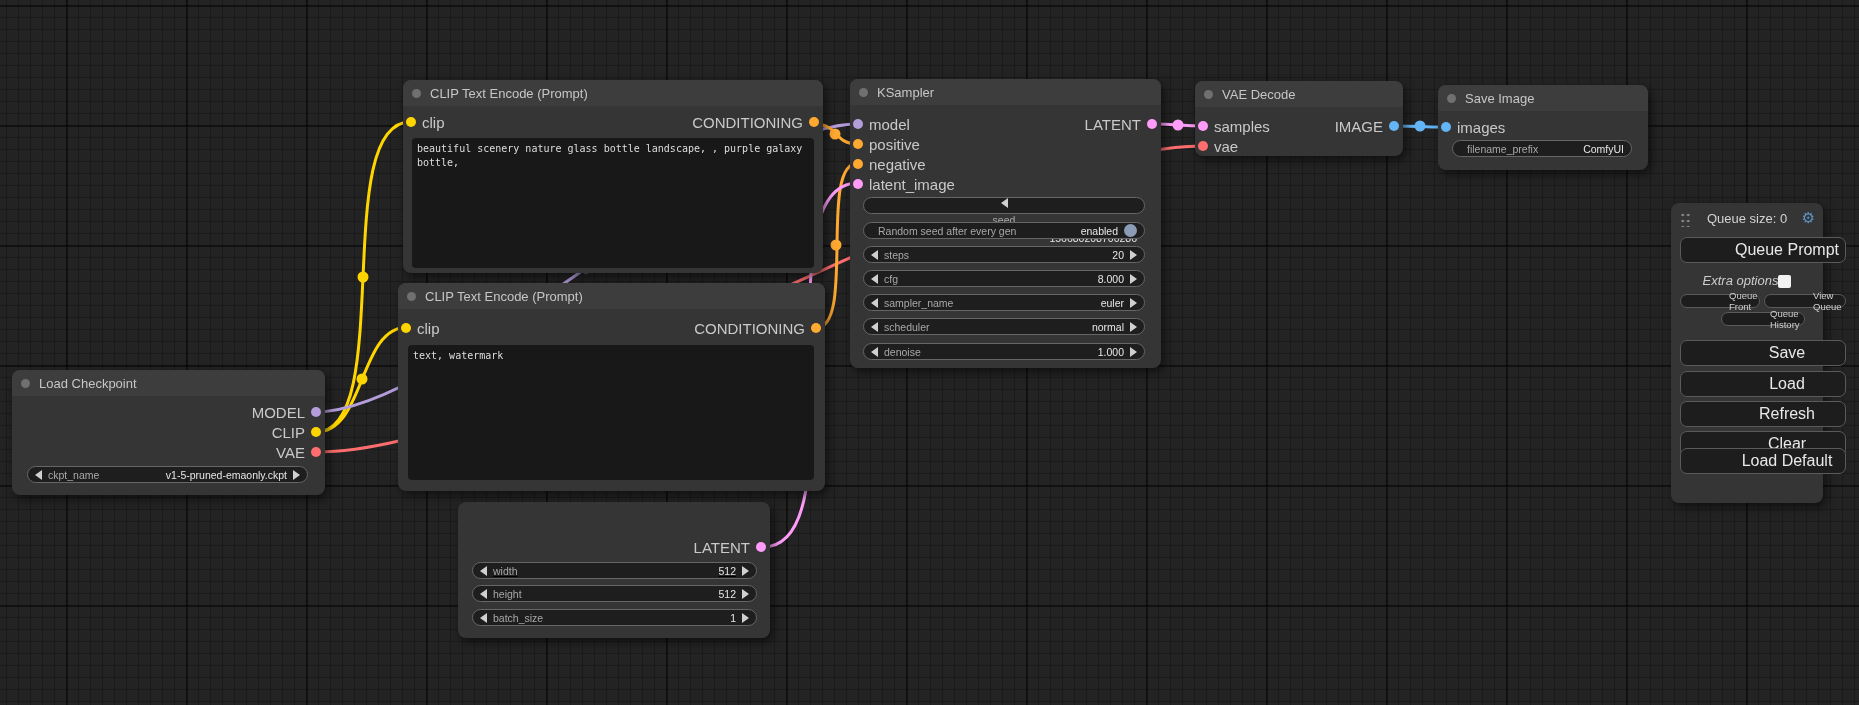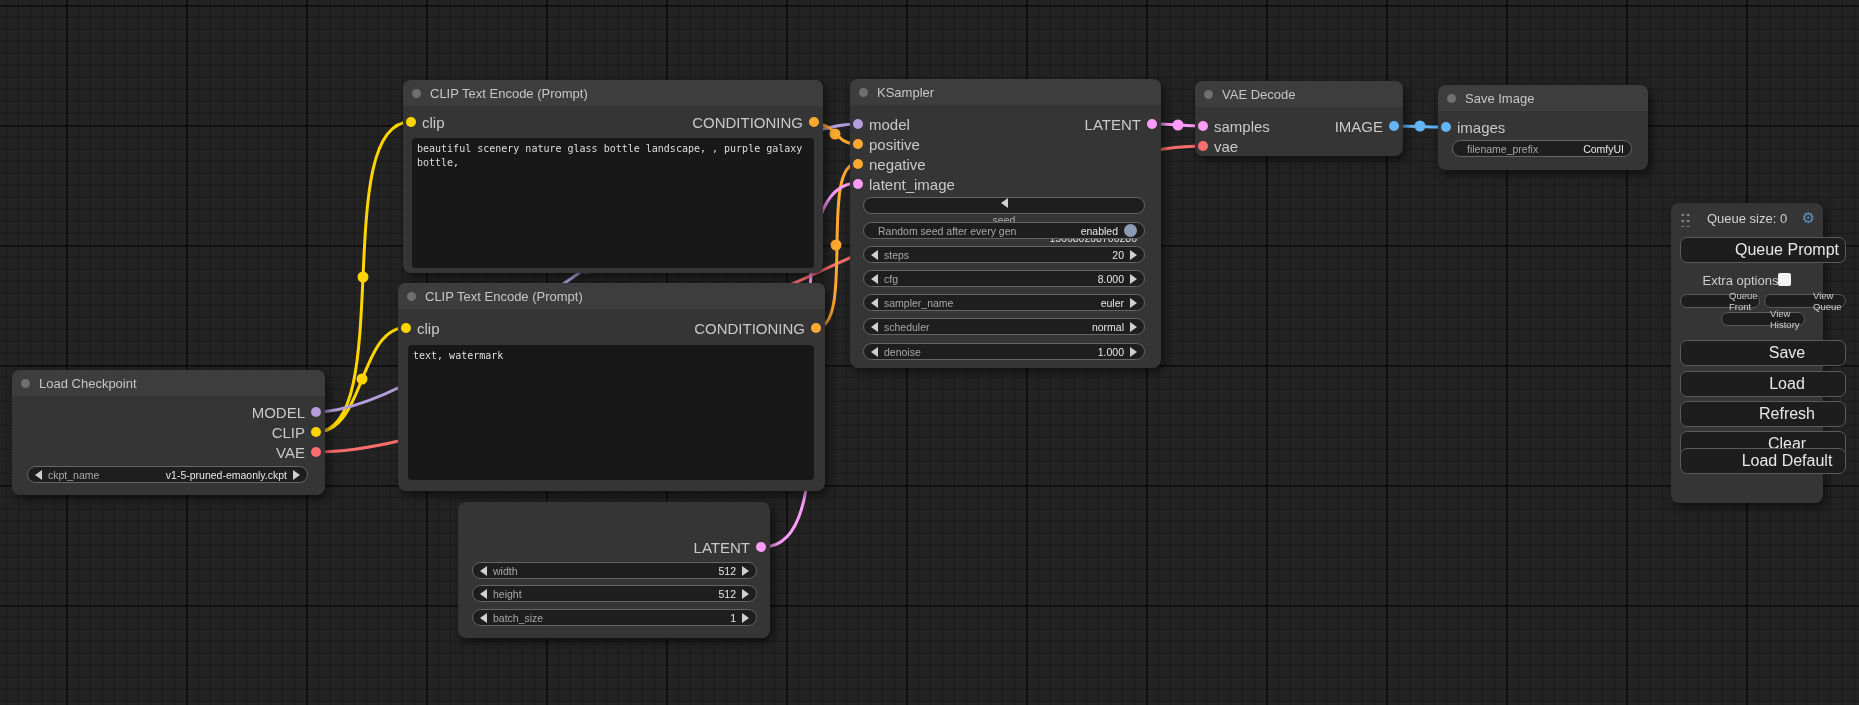--- a/index.html
+++ b/index.html
@@ -73,21 +73,21 @@
   }
   .qsize{position:absolute;left:0;right:0;top:8px;text-align:center;color:#d2d2d2;font-size:13px;}
   .qgear{position:absolute;right:8px;top:6px;color:var(--c-gear);font-size:15px;cursor:pointer;}
   .qbtn{
     position:absolute;left:9px;width:166px;height:26px;background:#1d1d1d;
     border:1px solid #5a5a5a;border-radius:7px;color:#e8e8e8;font-size:16px;
     display:flex;align-items:center;justify-content:center;cursor:pointer;
     font-family:"Liberation Sans",sans-serif;box-sizing:border-box;padding-left:48px;
   }
   .qbtn.small{height:14px;font-size:9.5px;border-radius:8px;color:#cfcfcf;}
-  .extra-row{position:absolute;left:0;right:0;top:70px;display:flex;align-items:flex-start;justify-content:center;}
+  .extra-row{position:absolute;left:0;right:0;top:70px;display:flex;align-items:flex-end;justify-content:center;font-style:italic;}
   .extra-label{color:#cdcdcd;font-size:13px;}
   .qcheck{width:13px;height:13px;background:#f2f2f2;border-radius:2px;cursor:pointer;}
 </style>
 </head>
 <body>
 
 <div class="stage">
 
   <svg class="wires" width="1859" height="705">
     <path class="wire w-clip" d="M316 432 C396 432 330 122 410 122"></path>
@@ -232,21 +232,21 @@
       <span class="wvalue">1.000</span>
       <span class="warr r"></span>
     </div>
   </div>
 
   <div class="node" style="left:458px;top:502px;width:312px;height:136px;">
     <div class="slot out" style="top:36px">
       <span>LATENT</span>
       <span class="port p-latent"></span>
     </div>
-    <div class="widget" style="left:14px;top:60px;width:285px;">
+    <div class="widget" style="left:14px;top:60px;width:285px;text-decoration:underline;">
       <span class="warr l"></span>
       <span class="wlabel">width</span>
       <span class="wvalue">512</span>
       <span class="warr r"></span>
     </div>
     <div class="widget" style="left:14px;top:83px;width:285px;">
       <span class="warr l"></span>
       <span class="wlabel">height</span>
       <span class="wvalue">512</span>
       <span class="warr r"></span>
@@ -299,21 +299,21 @@
       <span class="qsize">Queue size: 0</span>
       <span class="qgear">⚙</span>
     </div>
     <div class="qbtn" style="top:34px;">Queue Prompt</div>
     <div class="extra-row">
       <span class="extra-label">Extra options</span>
       <span class="qcheck"></span>
     </div>
     <div class="qbtn small" style="top:91px;left:9px;width:80px;">Queue Front</div>
     <div class="qbtn small" style="top:91px;left:93px;width:82px;">View Queue</div>
-    <div class="qbtn small" style="top:109px;left:50px;width:84px;">View History</div>
+    <div class="qbtn small" style="top:109px;left:50px;width:84px;">Queue History</div>
     <div class="qbtn" style="top:137px;">Save</div>
     <div class="qbtn" style="top:168px;">Load</div>
     <div class="qbtn" style="top:198px;">Refresh</div>
     <div class="qbtn" style="top:228px;">Clear</div>
     <div class="qbtn" style="top:245px;">Load Default</div>
   </div>
 
 </div>
 
 </body></html>

